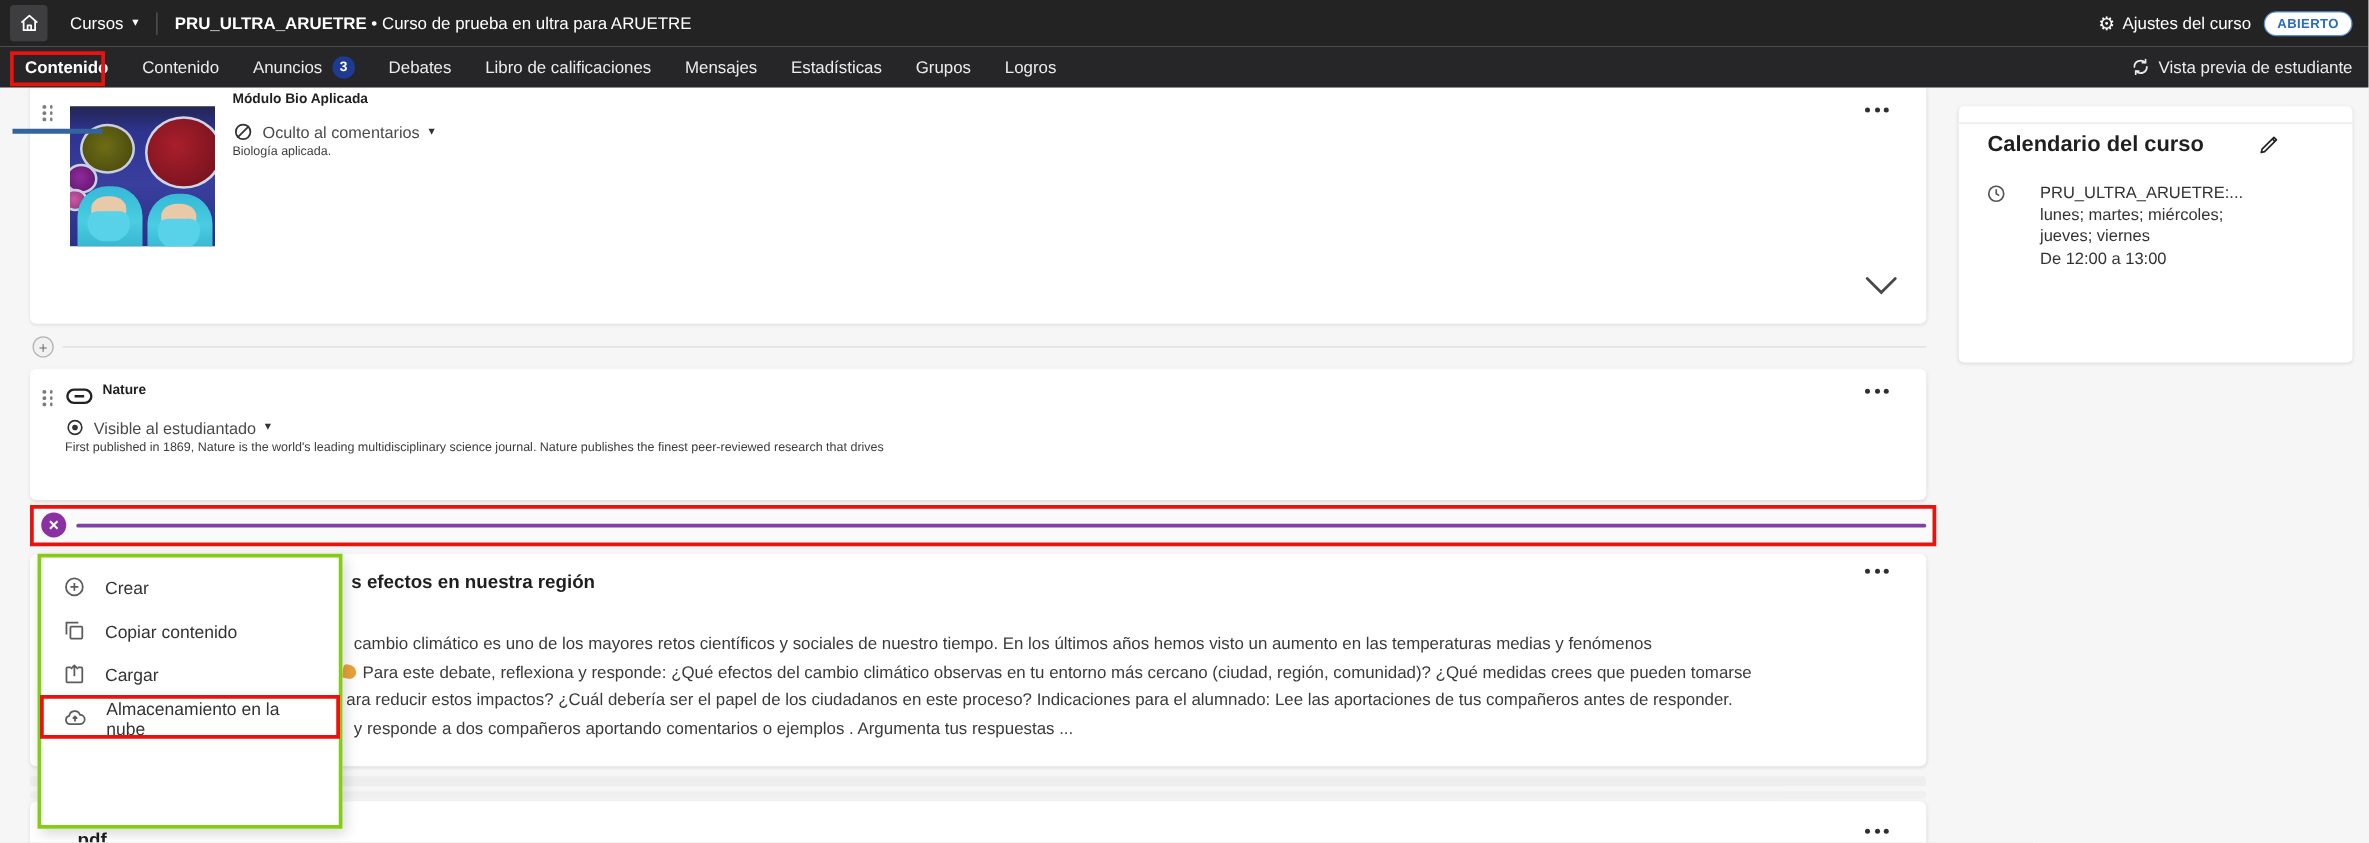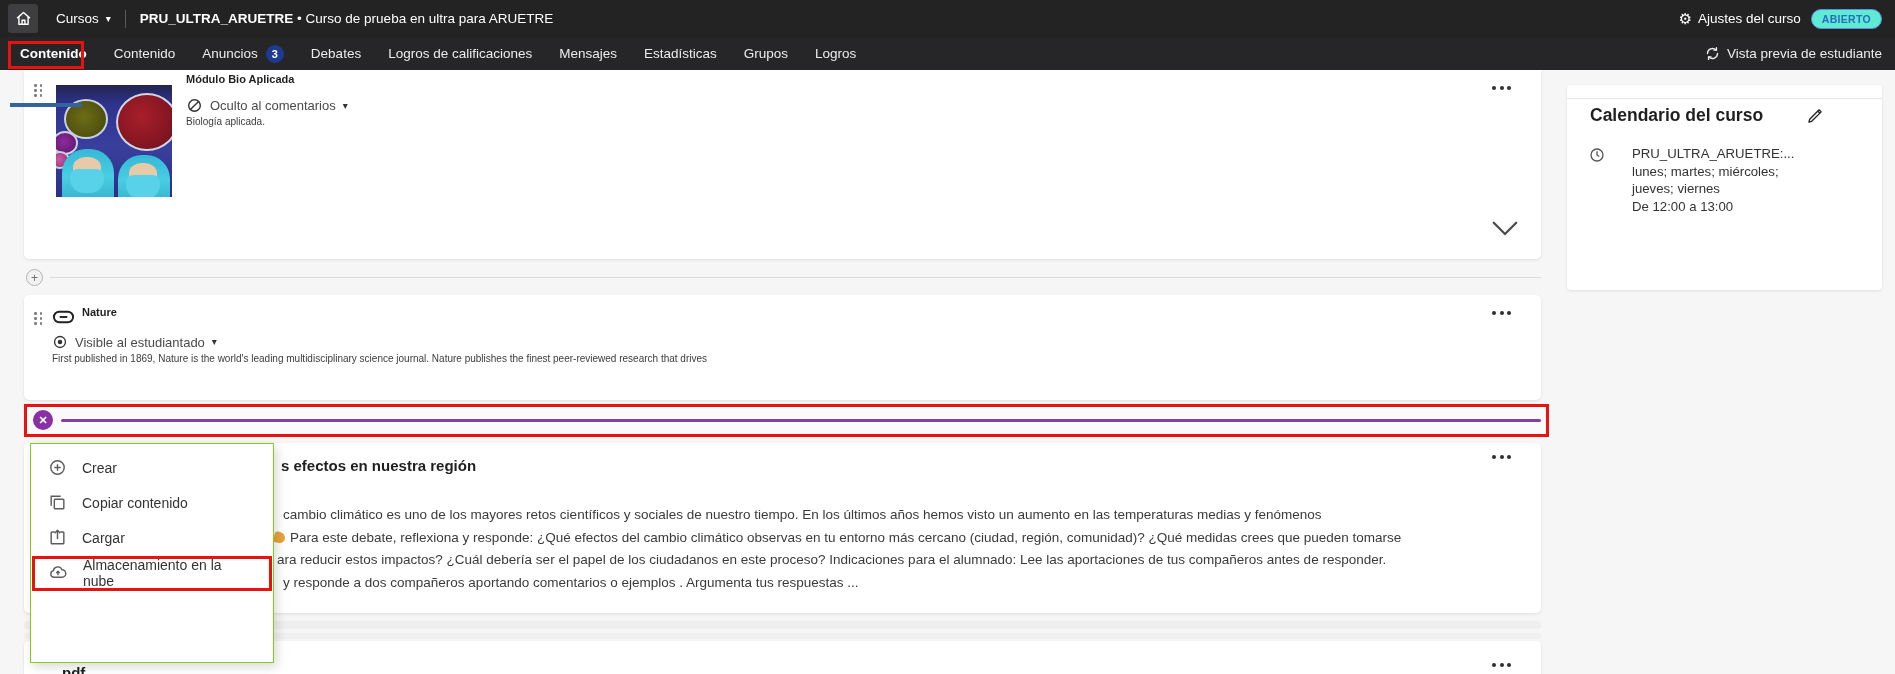--- a/index.html
+++ b/index.html
@@ -21,21 +21,21 @@
   }
   .courses-btn { display:flex; align-items:center; gap:7px; margin-left:18px; font-size:13.5px; cursor:pointer; }
   .caret { font-size:10px; line-height:1; }
   .topbar-sep { width:1px; height:18px; background:#5a5a5a; margin:0 14px; }
   .course-title { font-size:13.5px; white-space:nowrap; }
   .course-title b { font-weight:bold; }
   .topbar-right { margin-left:auto; display:flex; align-items:center; gap:10px; padding-right:13px; }
   .settings-btn { display:flex; align-items:center; gap:6px; font-size:13.5px; cursor:pointer; }
   .gear-glyph { font-size:15px; }
   .open-pill {
-    border:1.5px solid #5b8fd6; background:#5eead4; color:#2a6ebb; font-weight:bold;
+    border:1.5px solid #5b8fd6; background:#ffffff; color:#2a6ebb; font-weight:bold;
     font-size:10.5px; padding:3px 10px; border-radius:11px; letter-spacing:.3px;
   }
 
   
   .navbar {
     position:absolute; left:0; top:37px; width:1895px; height:33px;
     background:#262628; display:flex; align-items:center; color:#ececec; z-index:30;
   }
   .tabs { display:flex; align-items:center; gap:27px; padding-left:20px; font-size:13.5px; }
   .tab { cursor:pointer; display:flex; align-items:center; gap:8px; white-space:nowrap; height:33px; }
@@ -93,21 +93,21 @@
   .insert-close {
     position:absolute; left:9px; top:6px; width:20px; height:20px; border-radius:50%;
     background:#8b2fa5; color:#fff; font-size:11px; font-weight:bold;
     display:flex; align-items:center; justify-content:center; cursor:pointer;
   }
   .insert-line { position:absolute; left:37px; right:8px; top:15px; height:3px; background:#8040a5; border-radius:2px; }
 
   
   .menu {
     position:absolute; left:30px; top:443px; width:244px; height:220px; z-index:20;
-    background:#fff; border:1px solid #84cc16; box-shadow:3px 4px 10px rgba(0,0,0,.15); padding:6px 0;
+    background:#fff; border:3px solid #84cc16; box-shadow:3px 4px 10px rgba(0,0,0,.15); padding:6px 0;
   }
   .menu-item { height:35px; display:flex; align-items:center; gap:15px; padding:0 17px; font-size:14px; color:#333; cursor:pointer; }
   .menu-item svg { color:#5c5c5c; flex:0 0 auto; }
 
   
   .faint-band { position:absolute; left:24px; top:621px; width:1517px; height:8px; background:#eeeeee; border-radius:3px; }
   .faint-band2 { position:absolute; left:24px; top:633px; width:1517px; height:6px; background:#f0f0f0; border-radius:3px; }
 
   
   .debate-line { position:absolute; font-size:13.5px; color:#3a3a3a; white-space:nowrap; }
@@ -168,21 +168,21 @@
           <span>Contenido</span>
         </div>
       <div class="tab">
         <span>Anuncios</span>
         <span class="tab-badge">3</span>
       </div>
       <div class="tab">
           <span>Debates</span>
         </div>
       <div class="tab">
-          <span>Logros de calificaciones</span>
+          <span>Libro de calificaciones</span>
         </div>
       <div class="tab">
           <span>Mensajes</span>
         </div>
       <div class="tab">
           <span>Estadísticas</span>
         </div>
       <div class="tab">
           <span>Grupos</span>
         </div>

